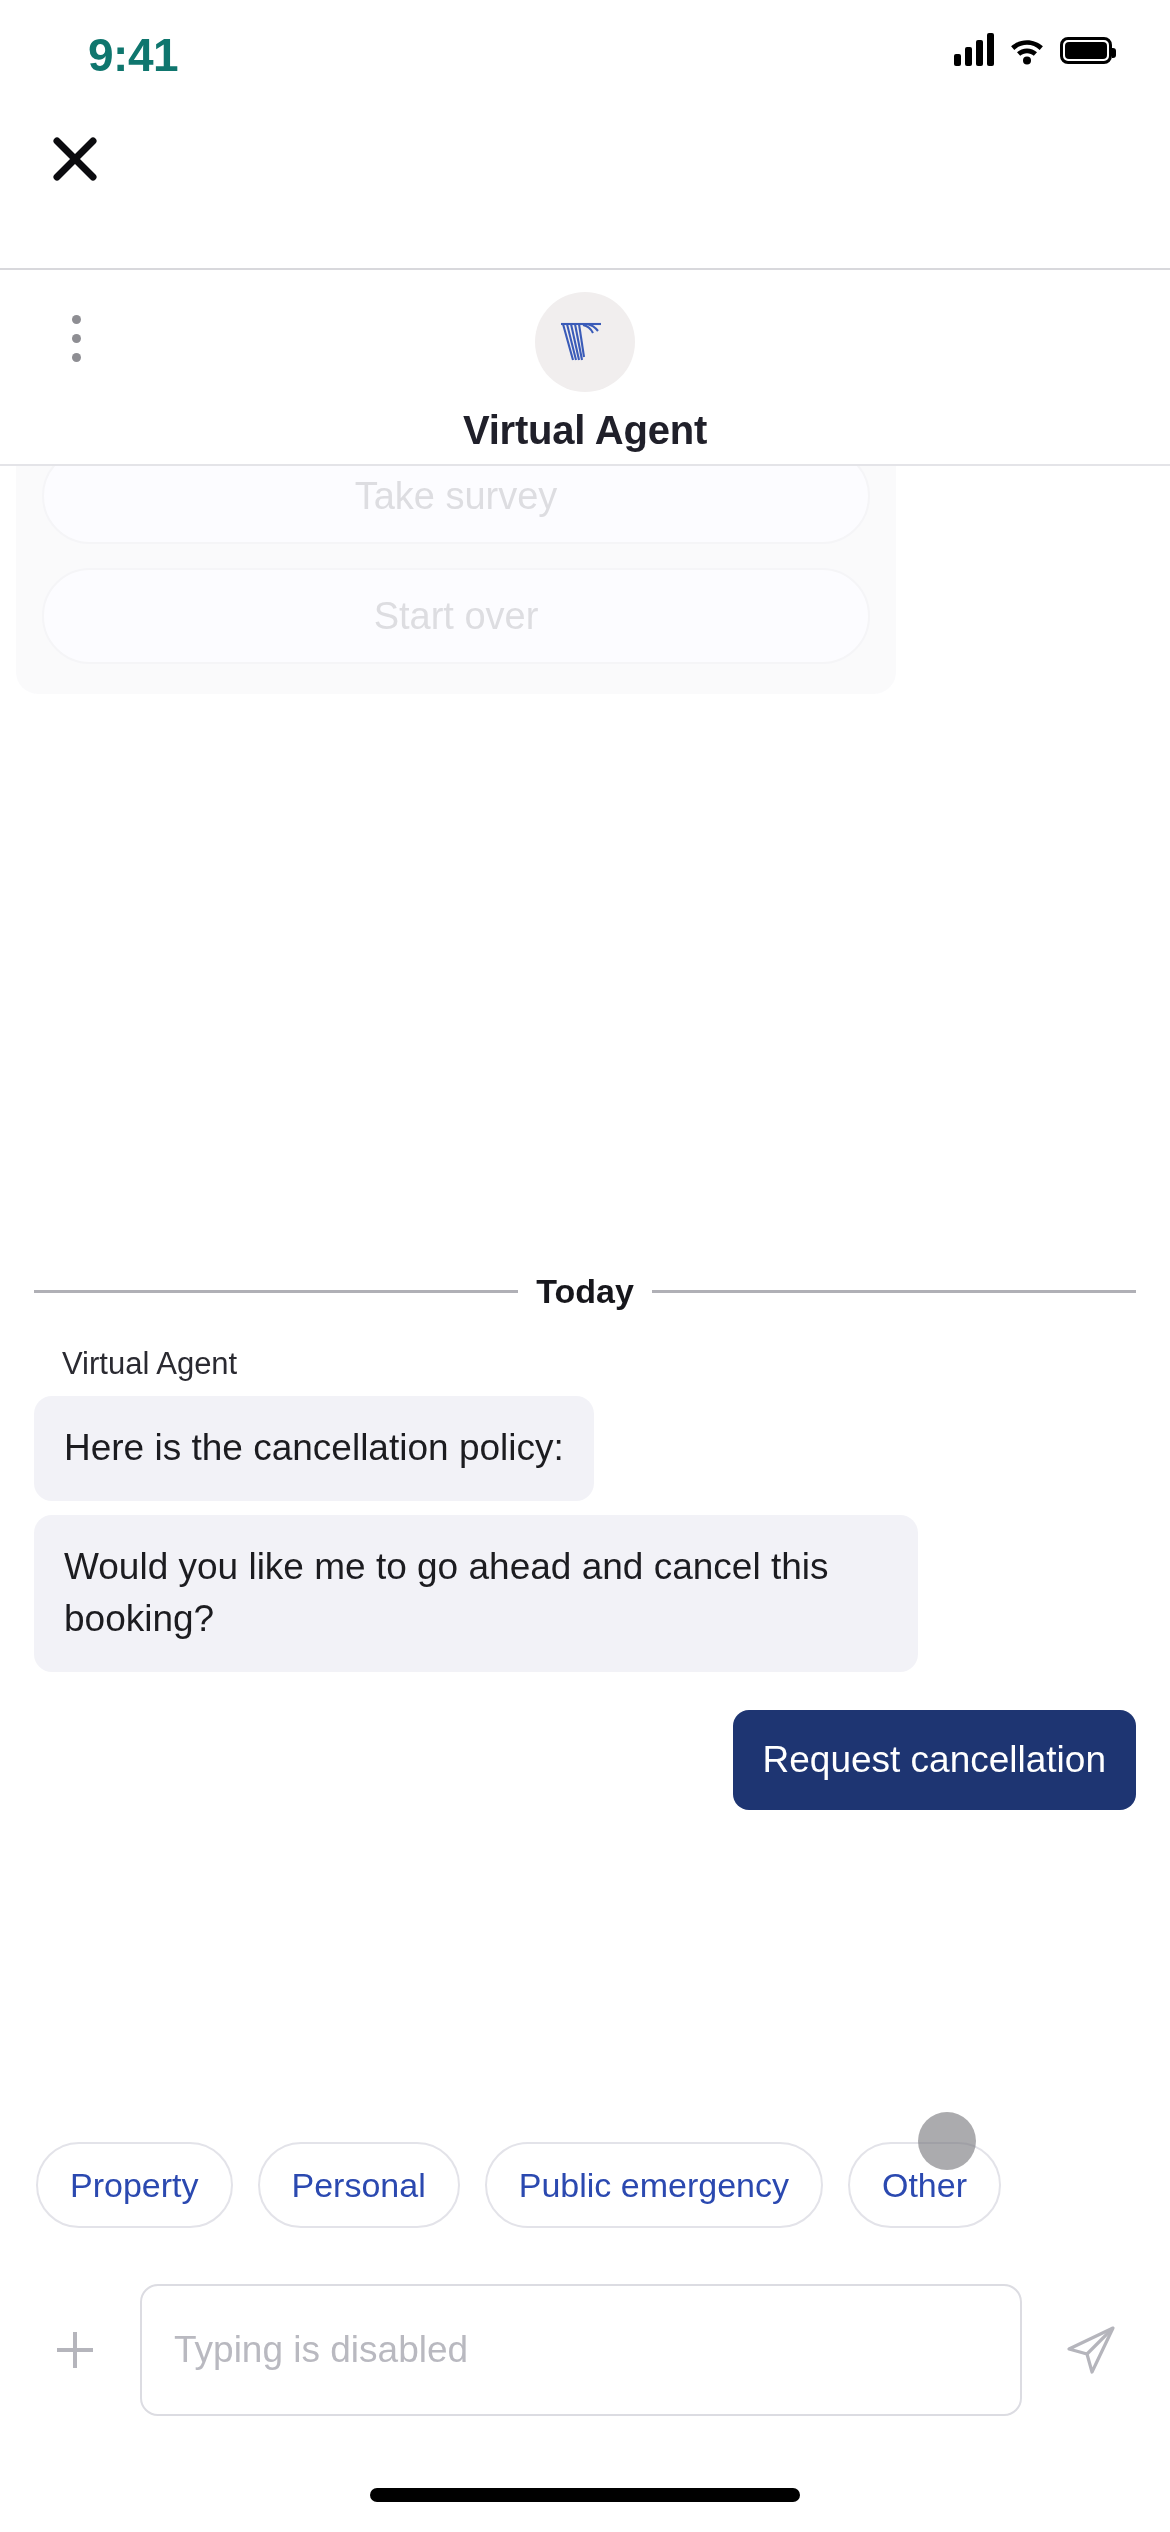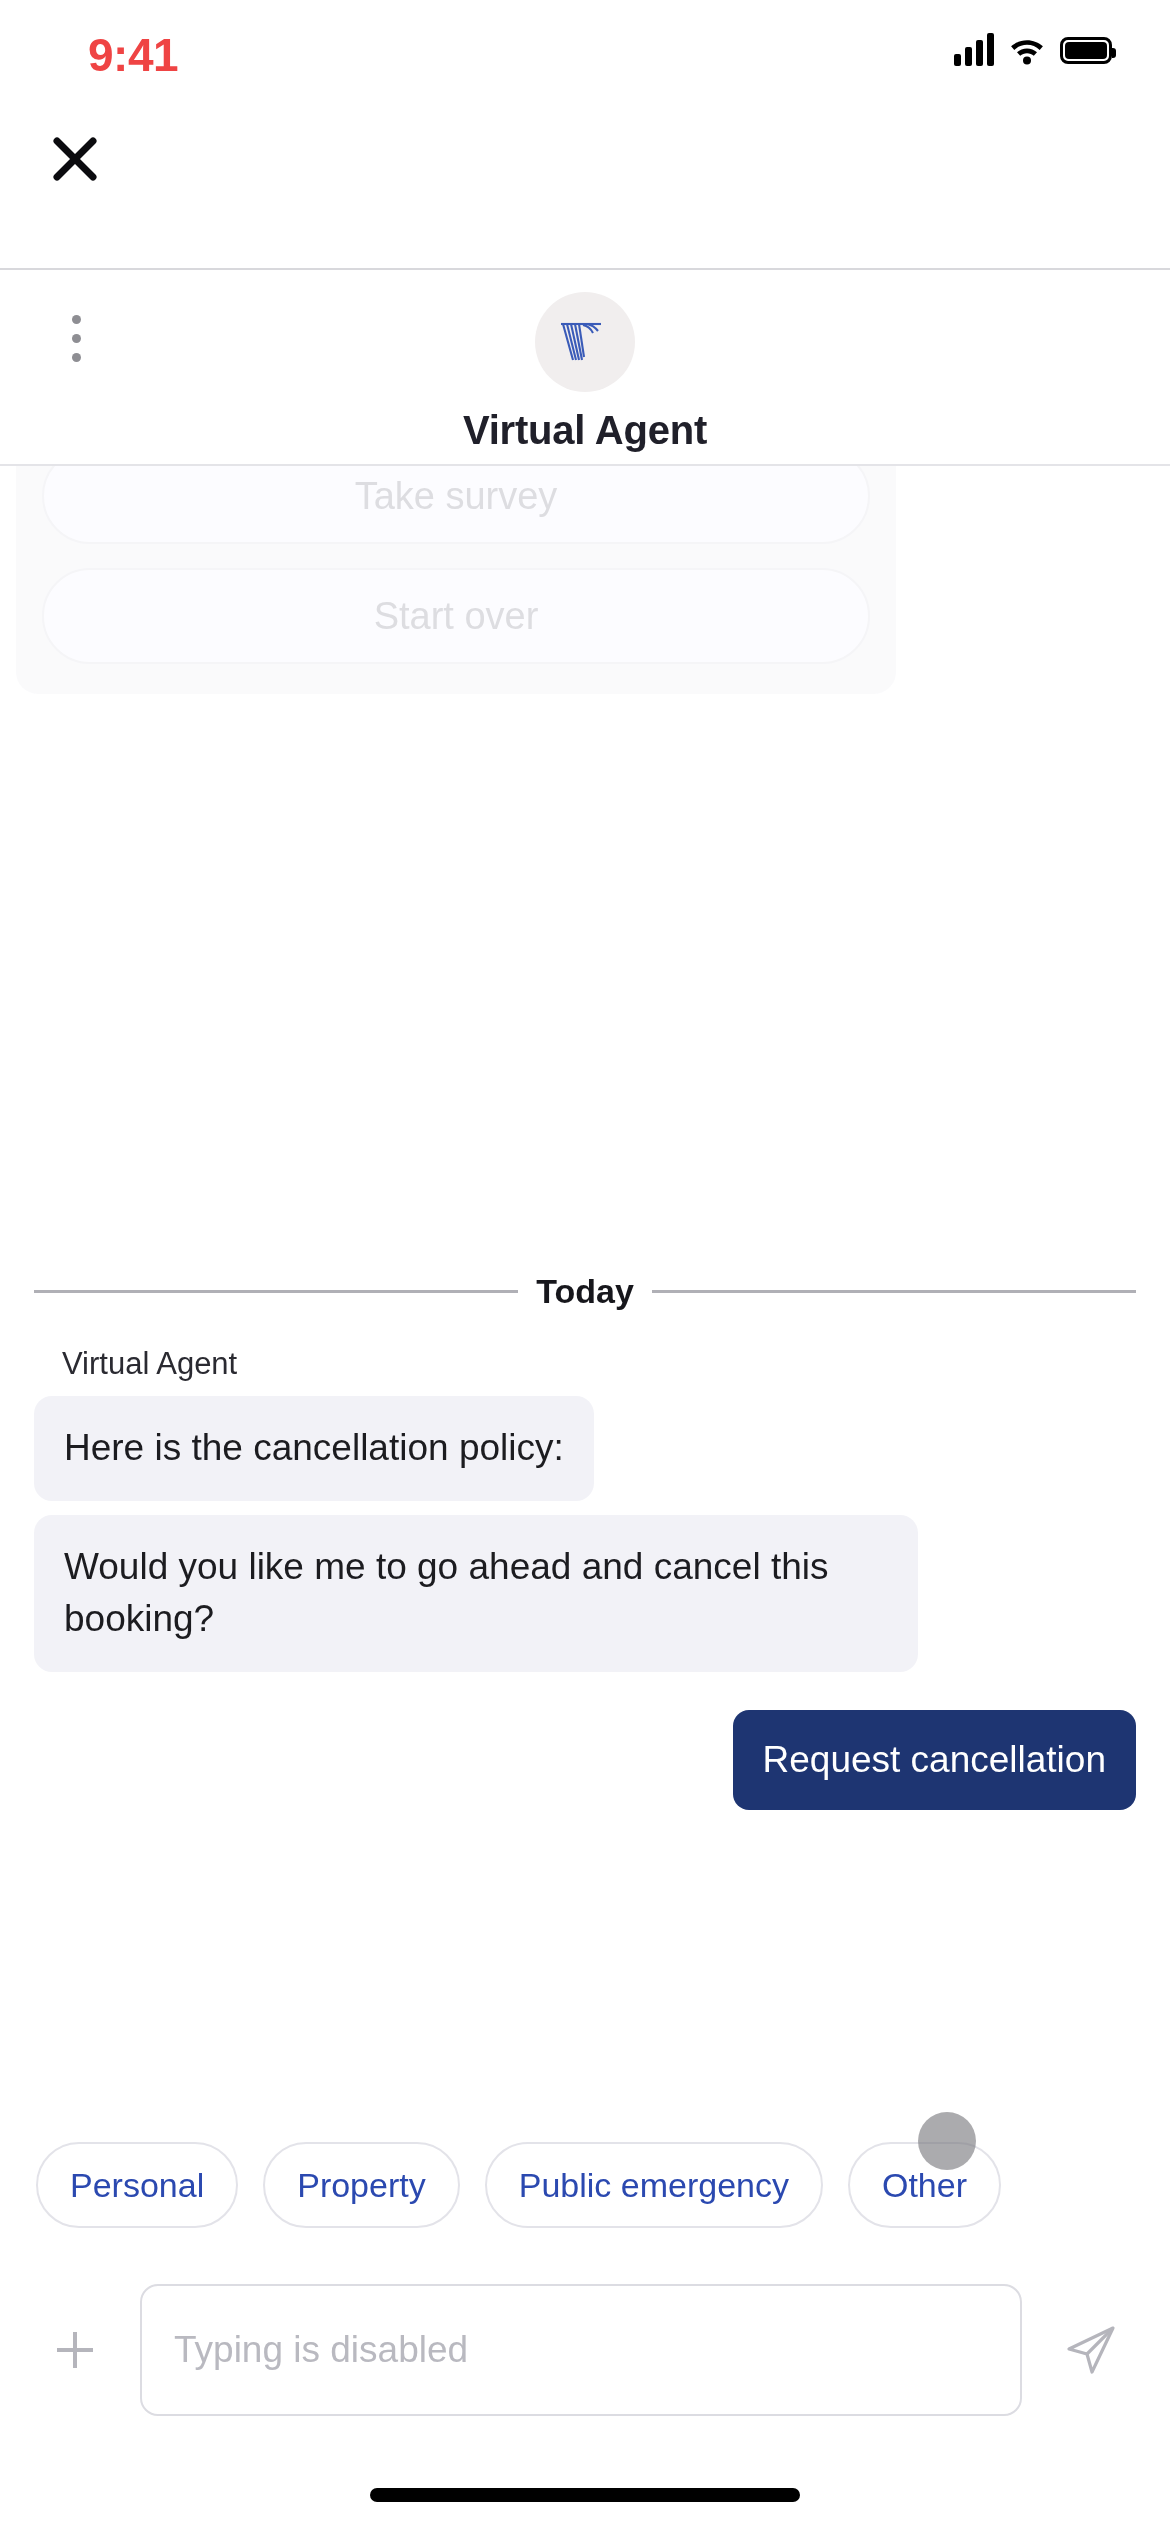--- a/index.html
+++ b/index.html
@@ -18,21 +18,21 @@
   }
 
   
   .statusbar {
     height:100px;
     flex:0 0 100px;
     display:flex; align-items:center; justify-content:space-between;
     padding:0 58px 0 88px;
   }
   .status-time {
-    font-size:46px; font-weight:bold; color:#ef4444;
+    font-size:46px; font-weight:bold; color:#0f766e;
     letter-spacing:-0.5px;
     margin-top:10px;
   }
   .status-icons { display:flex; align-items:center; gap:14px; }
   .sig-bars { display:flex; align-items:flex-end; gap:4px; height:32px; }
   .sig-bars i { display:block; width:7px; background:#000; border-radius:2px; }
   .sig-bars i:nth-child(1){ height:12px; }
   .sig-bars i:nth-child(2){ height:19px; }
   .sig-bars i:nth-child(3){ height:26px; }
   .sig-bars i:nth-child(4){ height:33px; }
@@ -300,22 +300,22 @@
       <div class="bubble wide">Would you like me to go ahead and cancel this booking?</div>
 
       <div class="row-right">
         <div class="bubble user">Request cancellation</div>
       </div>
 
     </div>
   </div>
 
   <div class="chips">
+    <div class="chip">Property</div>
     <div class="chip">Personal</div>
-    <div class="chip">Property</div>
     <div class="chip">Public emergency</div>
     <div class="chip">Other</div>
     <div class="touch-dot"></div>
   </div>
 
   <div class="composer">
     <div class="plus-btn">
       <svg viewBox="0 0 52 52" aria-hidden="true">
         <line x1="26" y1="8" x2="26" y2="44" stroke="#b5b5bc" stroke-width="4"></line>
         <line x1="8" y1="26" x2="44" y2="26" stroke="#b5b5bc" stroke-width="4"></line>

